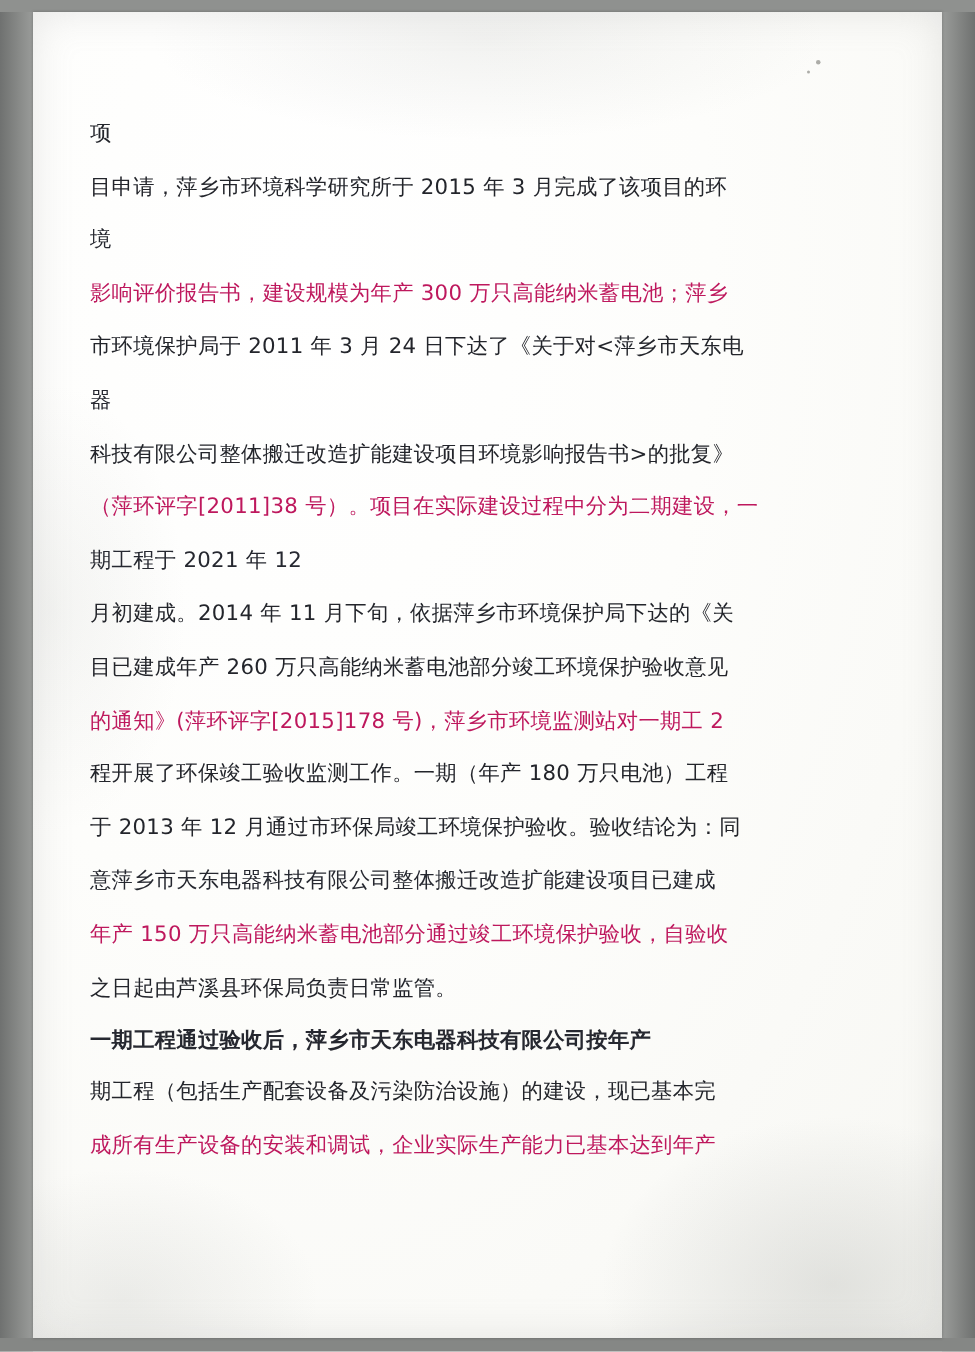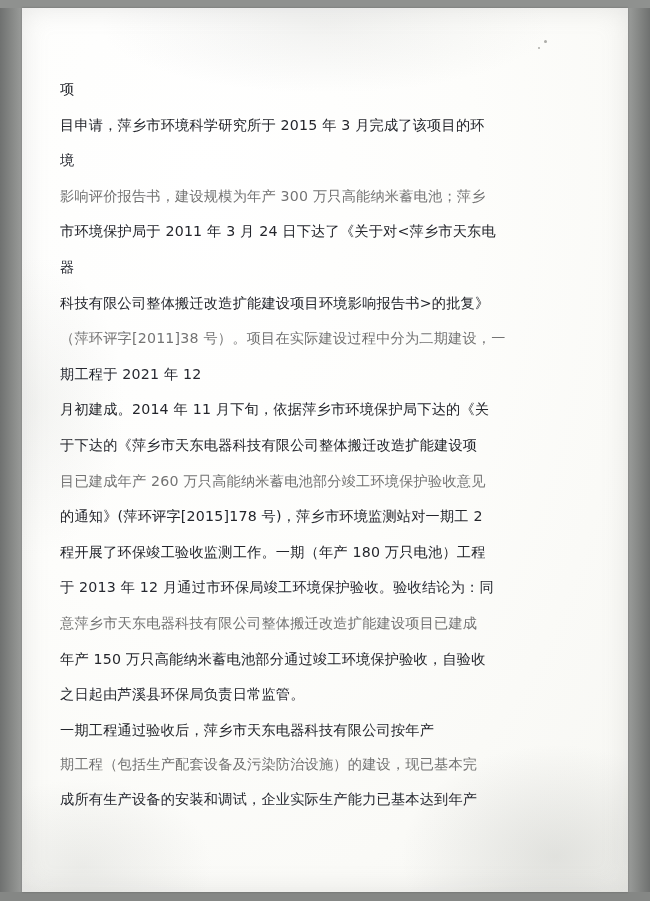--- a/index.html
+++ b/index.html
@@ -105,25 +105,26 @@
   .line {
     font-family: "DejaVu Sans", sans-serif;
     font-size: 14.2px;
     line-height: 35.6px;
     color: #23252b;
     white-space: pre;
     letter-spacing: 0.2px;
   }
   .line.tight {
     line-height: 34px;
+    font-weight: bold;
   }
 
   
   .line:nth-child(3n) { color: #262830; }
-  .line:nth-child(4n) { color: #737373; }
+  .line:nth-child(4n) { color: #be185d; }
 </style>
 </head>
 <body>
 
 <div id="page">
 
   <div id="scan-left-edge"></div>
   <div id="scan-right-edge"></div>
   <div id="scan-top-edge"></div>
   <div id="scan-bottom-edge"></div>
@@ -137,21 +138,20 @@
     <div class="line">项</div>
     <div class="line">目申请，萍乡市环境科学研究所于 2015 年 3 月完成了该项目的环</div>
     <div class="line">境</div>
     <div class="line">影响评价报告书，建设规模为年产 300 万只高能纳米蓄电池；萍乡</div>
     <div class="line">市环境保护局于 2011 年 3 月 24 日下达了《关于对&lt;萍乡市天东电</div>
     <div class="line">器</div>
     <div class="line">科技有限公司整体搬迁改造扩能建设项目环境影响报告书&gt;的批复》</div>
     <div class="line">（萍环评字[2011]38 号）。项目在实际建设过程中分为二期建设，一</div>
     <div class="line">期工程于 2021 年 12</div>
     <div class="line">月初建成。2014 年 11 月下旬，依据萍乡市环境保护局下达的《关</div>
-    <div class="line">于下达的《萍乡市天东电器科技有限公司整体搬迁改造扩能建设项</div>
     <div class="line">目已建成年产 260 万只高能纳米蓄电池部分竣工环境保护验收意见</div>
     <div class="line">的通知》(萍环评字[2015]178 号)，萍乡市环境监测站对一期工 2</div>
     <div class="line">程开展了环保竣工验收监测工作。一期（年产 180 万只电池）工程</div>
     <div class="line">于 2013 年 12 月通过市环保局竣工环境保护验收。验收结论为：同</div>
     <div class="line">意萍乡市天东电器科技有限公司整体搬迁改造扩能建设项目已建成</div>
     <div class="line">年产 150 万只高能纳米蓄电池部分通过竣工环境保护验收，自验收</div>
     <div class="line">之日起由芦溪县环保局负责日常监管。</div>
     <div class="line tight">一期工程通过验收后，萍乡市天东电器科技有限公司按年产</div>
     <div class="line">期工程（包括生产配套设备及污染防治设施）的建设，现已基本完</div>
     <div class="line">成所有生产设备的安装和调试，企业实际生产能力已基本达到年产</div>

